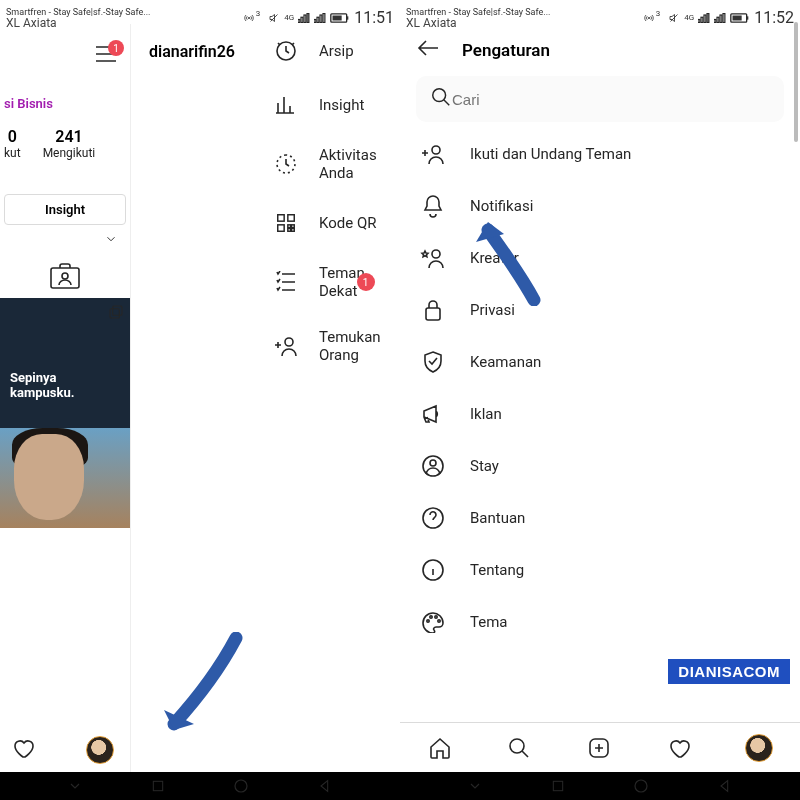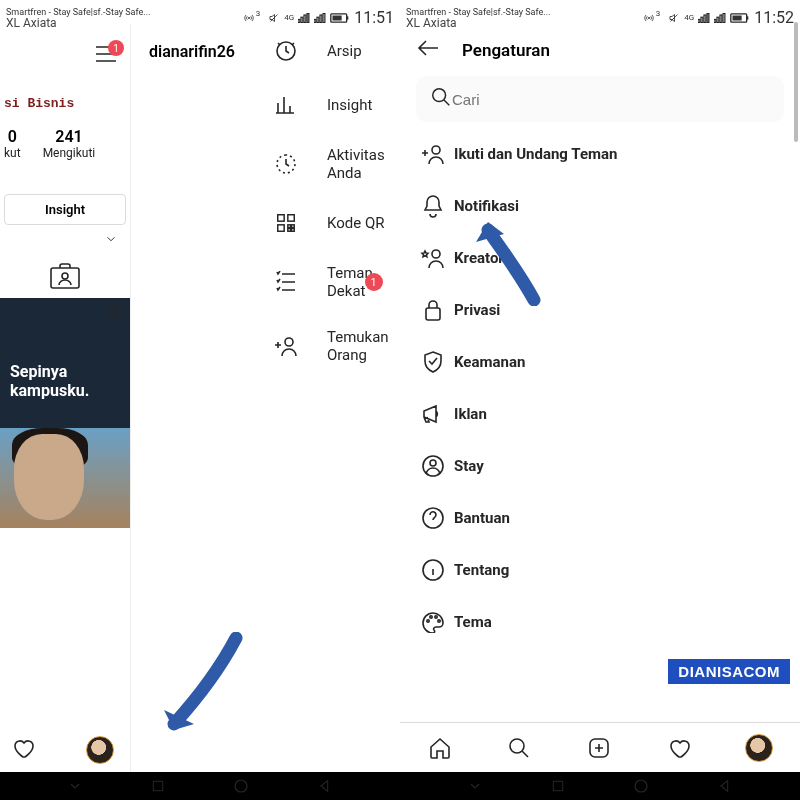--- a/index.html
+++ b/index.html
@@ -15,51 +15,51 @@
   .sb-right { margin-left: auto; display: flex; align-items: center; gap: 4px; font-size: 10px; }
   .sb-right svg { display:block; }
   .sb-time { font-size: 16px; font-weight: 400; }
 
   
   .left-screen { display: flex; flex-direction: row; }
   .peek { width: 130px; display: flex; flex-direction: column; border-right: 0; position: relative; }
   .peek-top { height: 60px; display: flex; align-items: center; justify-content: flex-end; padding-right: 12px; position: relative;}
   .hamburger { position: relative; display:inline-flex; }
   .badge1 { position:absolute; top:-4px; right:-6px; width:16px; height:16px; background:#ed4956; color:#fff; border-radius:50%; font-size:10px; display:flex;align-items:center;justify-content:center; }
-  .bisnis { color:#7f1d1d; font-size:13px; font-weight:600; padding:12px 0 10px 4px;font-family:Liberation Mono, monospace; }
+  .bisnis { color:#a21caf; font-size:13px; font-weight:600; padding:12px 0 10px 4px; }
   .stats { display:flex; gap:22px; padding: 6px 0 0 4px; }
   .stat { text-align:center; }
   .stat .num { font-size:16px; font-weight:600; }
   .stat .lbl { font-size:12px; color:#222; }
   .insight-btn { margin: 34px 4px 0 4px; border:1px solid #dbdbdb; border-radius:4px; text-align:center; font-size:13px; font-weight:600; padding:7px 0; background:#fff; }
   .chev-row { text-align:right; padding:6px 12px 10px 0; color:#555; }
   .shop-icon { width:38px; height:32px; margin:0 auto 6px auto; color:#999; display:flex;align-items:center;justify-content:center; }
-  .thumb { width:130px; height:130px; background:#1a2838; color:#fff; font-size:16px; font-weight:700; display:flex; align-items:flex-end; padding:0 10px 28px 10px; position:relative; }
+  .thumb { width:130px; height:130px; background:#1a2838; color:#fff; font-size:13px; font-weight:700; display:flex; align-items:flex-end; padding:0 10px 28px 10px; position:relative; }
   .thumb .multi { position:absolute; top:6px; right:6px; color:#fff; }
   .thumb2 { width:130px; height:100px; background:linear-gradient(#6aa0c4,#a6825e); position:relative; overflow:hidden; }
   .thumb2 .face { position:absolute; left:14px; top:6px; width:70px; height:86px; background:#caa88a; border-radius:40% 40% 46% 46%; }
   .thumb2 .hair { position:absolute; left:12px; top:0; width:76px; height:42px; background:#1b1613; border-radius:40% 40% 30% 30%; }
   .peek-bottom { margin-top:auto; display:flex; align-items:center; justify-content:space-between; padding: 8px 16px 8px 10px; }
   .avatar { width:28px; height:28px; border-radius:50%; border:1.5px solid #d93; background: radial-gradient(circle at 45% 40%, #e6c7a5 34%, #2a221c 36%); }
 
   .drawer { flex:1; display:flex; flex-direction:row; border-left:1px solid #eee; }
   .drawer-head { font-size:16px; font-weight:600; padding: 18px 18px 14px 18px; }
   .menu { flex:1; }
-  .menu-item { display:flex; align-items:center; gap:28px; padding: 14px 20px; font-size:15px; color:#262626; position:relative; }
+  .menu-item { display:flex; align-items:center; gap:20px; padding: 14px 20px; font-size:15px; color:#262626; position:relative; }
   .menu-item .ic { width:26px; height:26px; display:flex; align-items:center; justify-content:center; color:#262626; flex-shrink:0; }
   .mi-badge { position:absolute; right:26px; width:18px; height:18px; background:#ed4956; border-radius:50%; color:#fff; font-size:10px; display:flex;align-items:center;justify-content:center; }
   .drawer-foot { display:flex; align-items:center; gap:18px; padding:16px 20px; border-top:1px solid #efefef; font-size:15px; }
 
   
   .r-head { display:flex; align-items:center; gap:22px; padding: 14px 16px 10px 16px; }
   .r-title { font-size:17px; font-weight:600; }
   .search-wrap { margin: 4px 16px 0 16px; background:#fafafa; border-radius:10px; display:flex; align-items:center; padding:10px 14px; }
   .search-wrap input { border:none; background:transparent; font-size:15px; color:#999; outline:none; flex:1; }
   .settings-list { padding: 6px 0 0 0; }
-  .s-item { display:flex; align-items:center; gap:8px; padding:13px 20px; font-size:15px; color:#262626;font-weight:bold; }
+  .s-item { display:flex; align-items:center; gap:24px; padding:13px 20px; font-size:15px; color:#262626; }
   .s-item .ic { width:26px; height:26px; display:flex;align-items:center;justify-content:center; flex-shrink:0; }
   .bottom-nav { margin-top:auto; height:50px; border-top:1px solid #dbdbdb; display:flex; align-items:center; justify-content:space-around; }
   .bottom-nav .ic { width:26px; height:26px; display:flex;align-items:center;justify-content:center; }
 
   
   .scroll-hint { position:absolute; right:2px; top:22px; width:4px; height:120px; background:#bbb; border-radius:3px; }
 
   
   .android-nav { width:800px; height:28px; background:#000; display:flex; }
   .anav-half { width:400px; display:flex; align-items:center; justify-content:space-evenly; }

